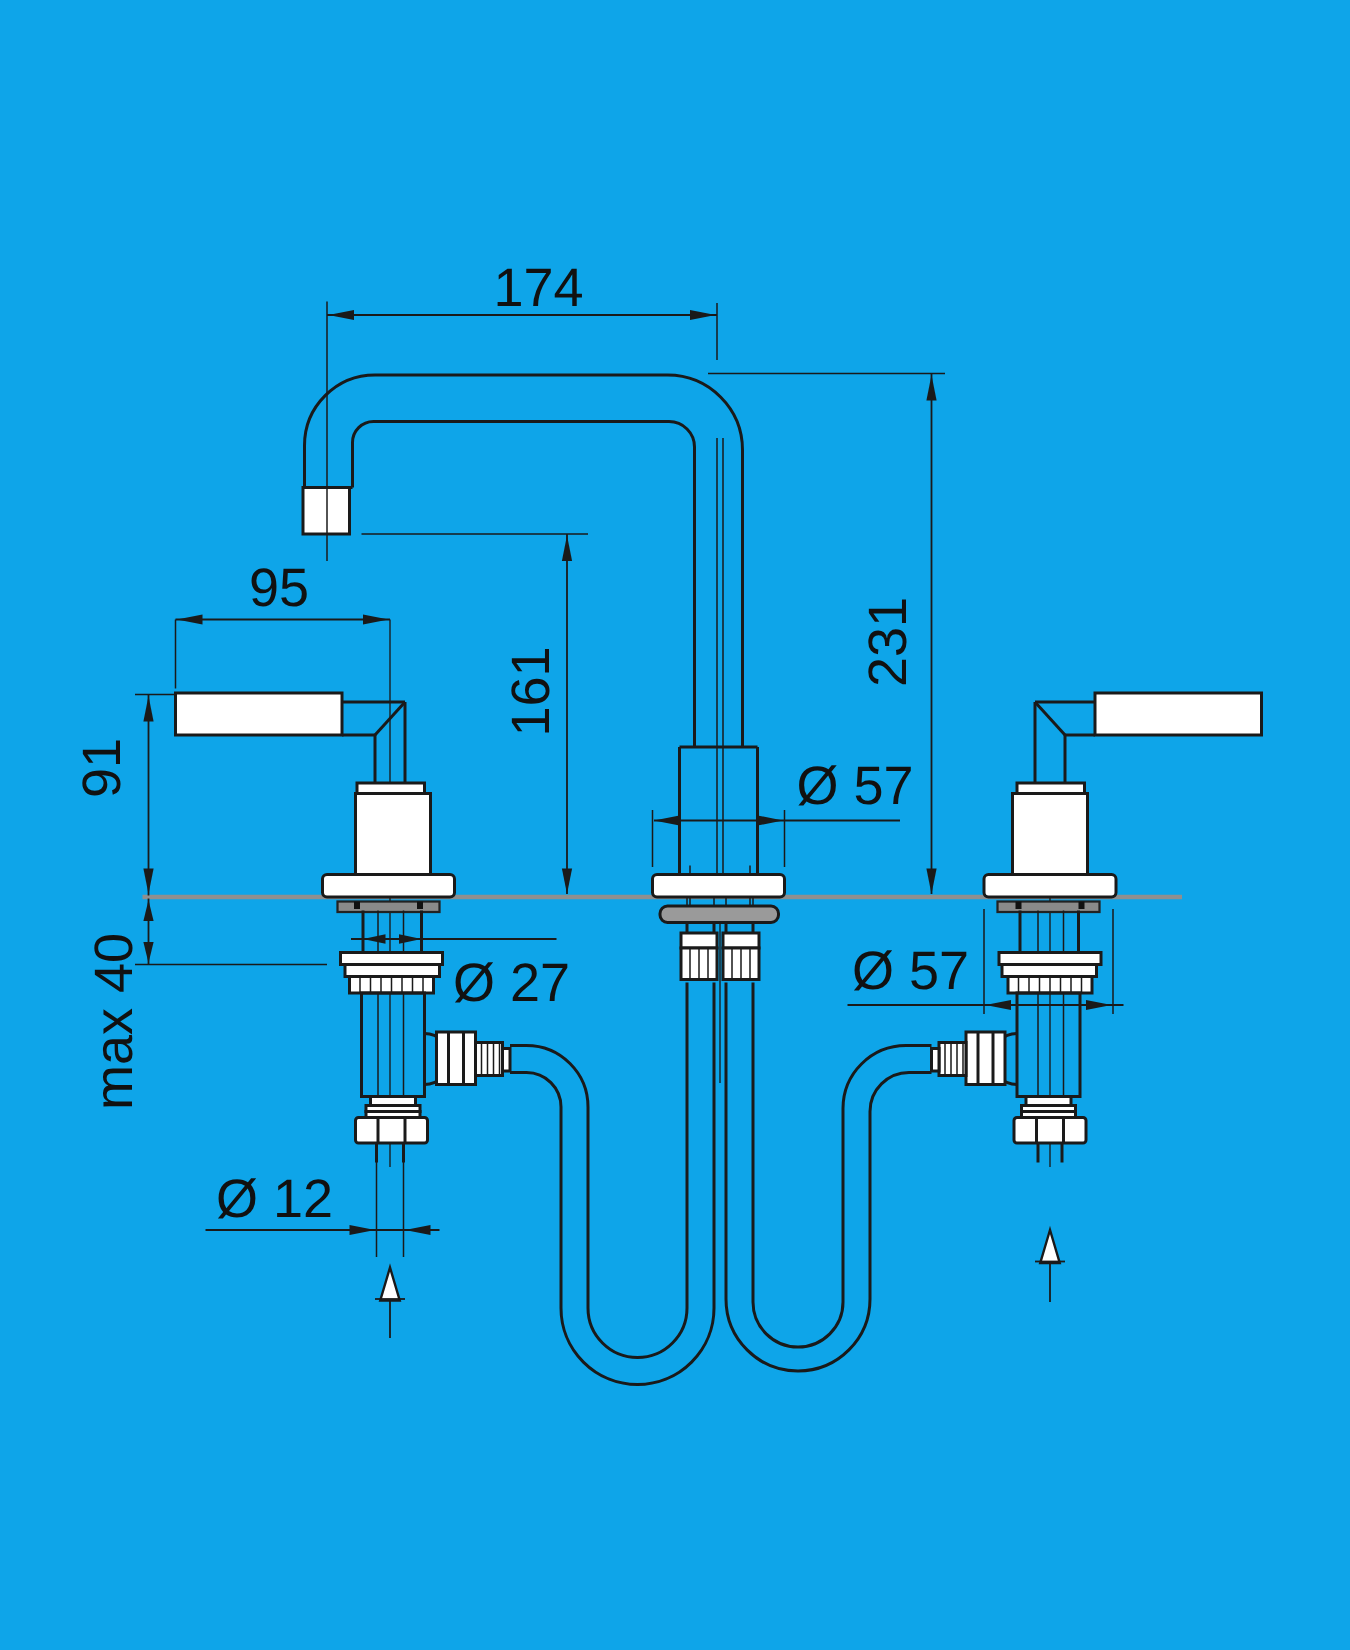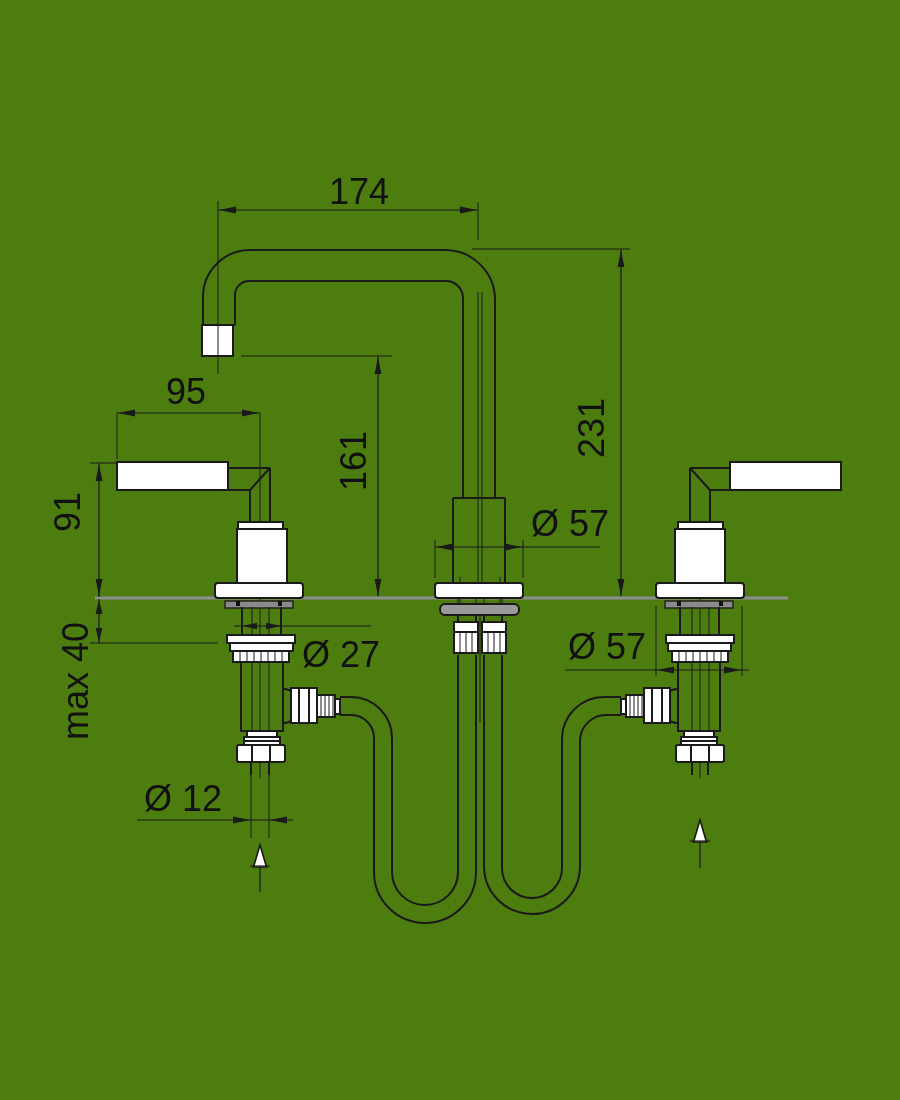--- a/index.html
+++ b/index.html
@@ -1,16 +1,16 @@
 <!DOCTYPE html>
 <html><head>
 <meta charset="utf-8">
 <style>
   html,body{margin:0;padding:0;background:#ffffff;}
-  #canvas{position:relative;width:900px;height:1100px;background:#4d7c0f;overflow:hidden;}
+  #canvas{position:relative;width:900px;height:1100px;background:#0ea5e9;overflow:hidden;}
   svg{position:absolute;left:0;top:0;}
   .ol{stroke:#1a1a1a;stroke-width:2;fill:none;stroke-linecap:butt;}
   .olw{stroke:#1a1a1a;stroke-width:2;fill:#ffffff;}
   .thin{stroke:#1a1a1a;stroke-width:1;fill:none;}
   .dim{stroke:#1a1a1a;stroke-width:1.2;fill:none;}
   .ah{fill:#1a1a1a;stroke:none;}
   .deck{stroke:#8f8f8f;stroke-width:3;fill:none;}
   .esc{fill:#8a8a8a;stroke:#222;stroke-width:1.5;}
   .escC{fill:#9a9a9a;stroke:#1a1a1a;stroke-width:2;}
   .dot{fill:#111;stroke:none;}

